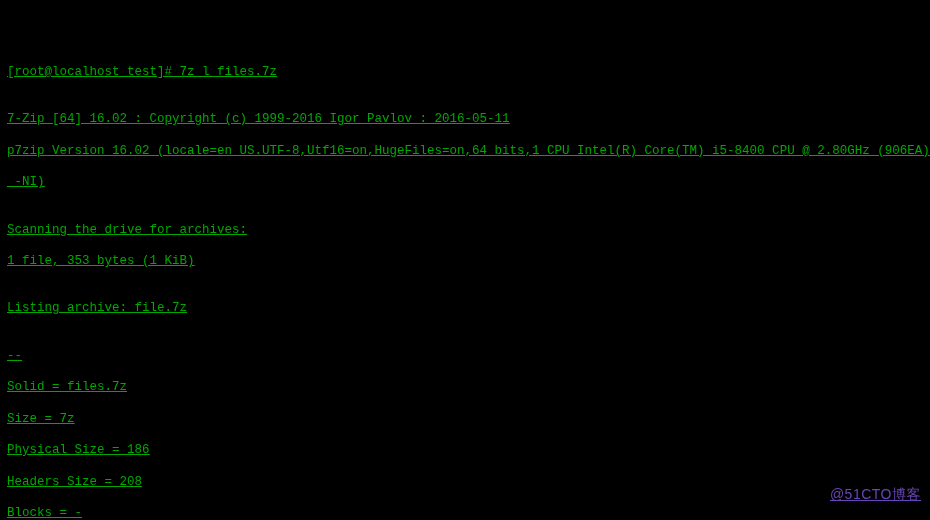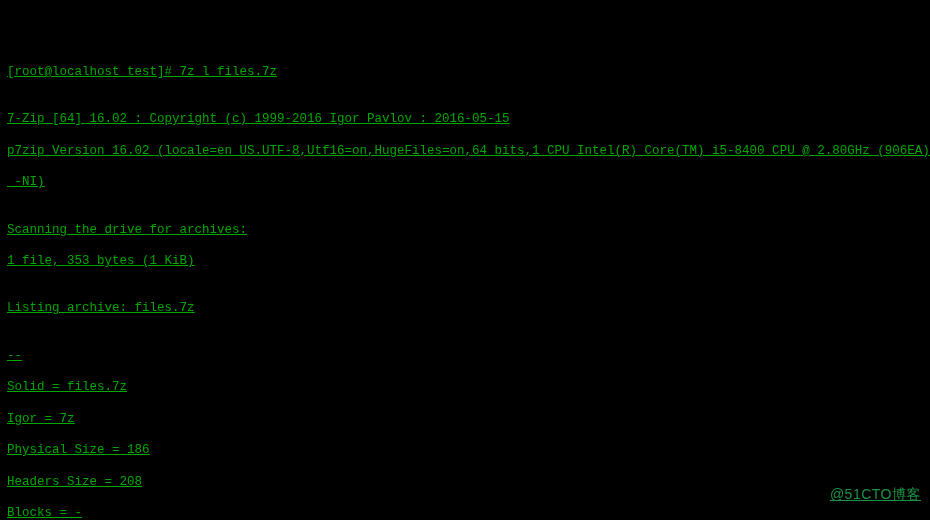--- a/index.html
+++ b/index.html
@@ -21,47 +21,47 @@
       position: relative;
       white-space: pre;
     }
     .line {
       white-space: pre;
     }
     .watermark {
       position: absolute;
       right: 10px;
       bottom: 18px;
-      color: #22c55e;
+      color: #8b5cf6;
       font-family: Arial, sans-serif;
       font-size: 14px;
       letter-spacing: 0.5px;
       opacity: 0.75;
       white-space: nowrap;
     }
   </style>
 </head>
 <body>
 
 
 
 <div class="line">[root@localhost test]# 7z l files.7z</div>
 <div class="line"></div>
-<div class="line">7-Zip [64] 16.02 : Copyright (c) 1999-2016 Igor Pavlov : 2016-05-15</div>
+<div class="line">7-Zip [64] 16.02 : Copyright (c) 1999-2016 Igor Pavlov : 2016-05-11</div>
 <div class="line">p7zip Version 16.02 (locale=en_US.UTF-8,Utf16=on,HugeFiles=on,64 bits,1 CPU Intel(R) Core(TM) i5-8400 CPU @ 2.80GHz (906EA),ASM,AES</div>
 <div class="line"> -NI)</div>
 <div class="line"></div>
 <div class="line">Scanning the drive for archives:</div>
 <div class="line">1 file, 353 bytes (1 KiB)</div>
 <div class="line"></div>
-<div class="line">Listing archive: files.7z</div>
+<div class="line">Listing archive: file.7z</div>
 <div class="line"></div>
 <div class="line">--</div>
 <div class="line">Solid = files.7z</div>
-<div class="line">Igor = 7z</div>
+<div class="line">Size = 7z</div>
 <div class="line">Physical Size = 186</div>
 <div class="line">Headers Size = 208</div>
 <div class="line">Blocks = -</div>
 <div class="line">Blocks = 0</div>
 <div class="line"></div>
 
 
 
 
 

